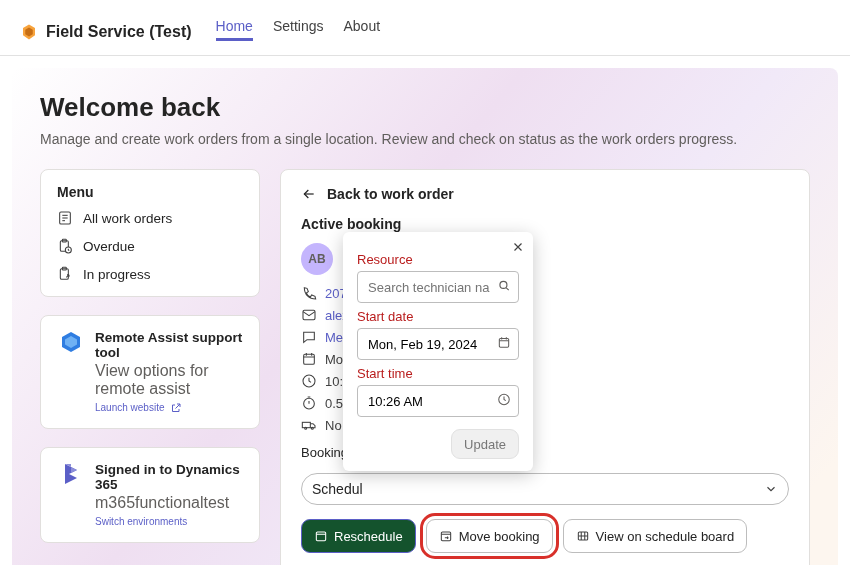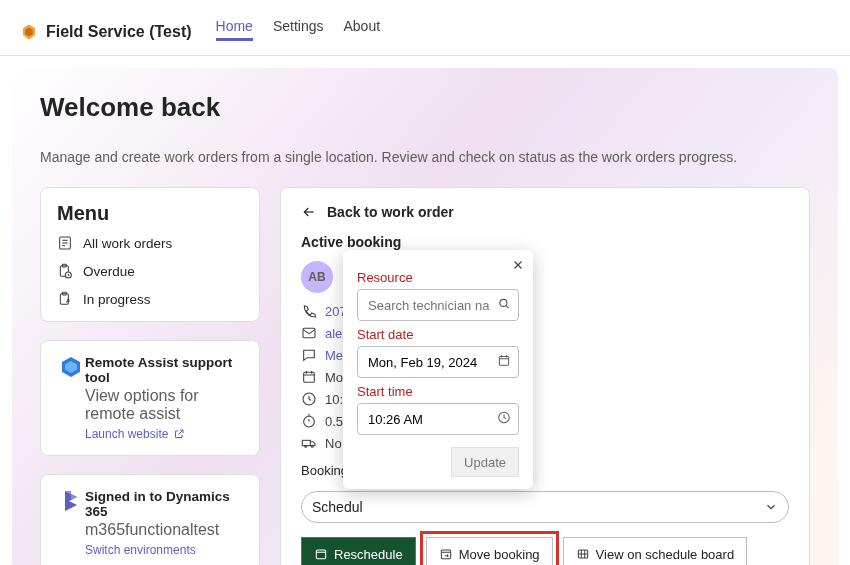--- a/index.html
+++ b/index.html
@@ -5,49 +5,49 @@
   * { box-sizing: border-box; margin: 0; padding: 0; }
   body { font-family: "Segoe UI", -apple-system, sans-serif; font-size: 14px; color: #242424; background: #fff; width: 850px; }
   .topbar { display: flex; align-items: flex-end; gap: 14px; padding: 14px 20px; border-bottom: 1px solid #e1e1e1; }
   .app-logo { display:flex; align-items:center; gap:8px; font-weight:700; font-size:16px; }
   .hex-icon svg { display:block; }
   .nav { display:flex; gap:20px; margin-left:10px; font-size:14px; }
   .nav-item { cursor:pointer; padding: 4px 0; border-bottom: 3px solid transparent; color:#424242; }
   .nav-item.active { color:#5b5fc7; border-bottom-color:#5b5fc7; font-weight:400; }
   .page { background: linear-gradient(130deg,#ffffff, #efdff1 40%, #f1e9f8 60%, #fdf6ef 90%); padding: 24px 28px 36px; margin: 12px; border-radius: 8px; min-height:480px; position:relative;}
   .title { font-size:26px; font-weight:700; }
-  .subtitle { margin-top:26px; color:#605e5c; font-size:14px; }
+  .subtitle { margin-top:8px; color:#605e5c; font-size:14px; }
   .columns { display:flex; gap:20px; margin-top:22px; }
   .sidecol { width:220px; display:flex; flex-direction:column; gap:18px; }
   .card { background:#fff; border-radius:8px; border:1px solid #e1dfdd; padding:14px 16px; }
-  .menu-title { font-weight:600; font-size:20px; margin-bottom:10px; }
+  .menu-title { font-weight:600; font-size:14px; margin-bottom:10px; }
   .menu-list { display:flex; flex-direction:column; gap:12px; }
   .menu-item { display:flex; align-items:center; gap:10px; cursor:pointer; color:#242424; font-size:13.5px;}
   .menu-item svg { flex:0 0 16px; }
-  .side-card-h { display:flex; }
+  .side-card-h { display:flex; gap:10px; }
   .side-icon-box { flex:0 0 28px; display:flex; align-items:flex-start; justify-content:center; }
   .side-card-title { font-weight:600; font-size:13.5px; }
   .side-card-sub { font-size:16px; color:#605e5c; margin-top:2px;}
-  .side-card-link { color:#5b5fc7; font-size:12px; margin-top:4px; cursor:pointer; display:inline-flex; gap:5px; align-items:center;}
+  .side-card-link { color:#5b5fc7; font-size:10px; margin-top:4px; cursor:pointer; display:inline-flex; gap:5px; align-items:flex-start;}
   .maincol { flex:1; }
   .panel { background:#fff; border-radius:8px; border:1px solid #e1dfdd; padding:16px 20px 22px; position:relative; }
   .back { display:flex; align-items:center; gap:10px; font-weight:700; cursor:pointer; margin-bottom:14px;}
   .section-label { font-weight:600; font-size:14px; margin-bottom:10px;}
   .resource-row { display:flex; align-items:center; gap:10px; margin-bottom:10px;}
   .avatar { width:32px; height:32px; border-radius:50%; background:#c4b5fd; color:#605e5c; display:flex; align-items:center; justify-content:center; font-size:12px; font-weight:600;}
   .resname { font-size:14px; }
   .ressub { font-size:12px; color:#605e5c; }
   .info-line { display:flex; align-items:center; gap:8px; font-size:13px; color:#424242; margin-top:6px;}
   .info-line.link span { color:#5b5fc7; cursor:pointer;}
   .info-line svg { flex: 0 0 16px; }
   .info-line .txt { white-space:nowrap; overflow:hidden; text-overflow:clip;}
   .status-row { display:flex; align-items:center; gap:10px; margin-top:10px; width:100%;}
   .status-row select, .status-picker { flex:1; height:32px; border:1px solid #bdbdbd; border-radius:16px; padding:0 10px; display:flex; align-items:center; justify-content:space-between; background:#fff;}
   .action-row { display:flex; gap:10px; margin-top:14px; flex-wrap:wrap;}
-  .btn { display:inline-flex; align-items:center; gap:6px; height:34px; padding:0 12px; border-radius:0; border:1px solid #bdbdbd; background:#fff; cursor:pointer; font-size:13px; color:#242424; }
+  .btn { display:inline-flex; align-items:center; gap:6px; height:34px; padding:0 12px; border-radius:9px; border:1px solid #bdbdbd; background:#fff; cursor:pointer; font-size:13px; color:#242424; }
   .btn.primary { background:#14532d; border-color:#5b5fc7; color:#fff; }
   .btn-highlight { outline:3px solid #d8302a; outline-offset:3px; }
   
   .popover { position:absolute; left:62px; top:62px; width:190px; background:#fff; box-shadow:0 4px 18px rgba(0,0,0,.22); border-radius:6px; padding:14px 14px 12px; z-index:5;}
   .popover .close { position:absolute; top:8px; right:8px; cursor:pointer; }
   .pop-label { font-size:13px; color:#b91c1c; margin-top:6px; margin-bottom:4px; }
   .pop-input { width:100%; height:32px; border:1px solid #bdbdbd; border-radius:4px; padding:0 28px 0 10px; font-size:13px; position:relative;}
   .pop-input-wrap { position:relative; }
   .pop-input-wrap .trail { position:absolute; right:8px; top:50%; transform:translateY(-50%); pointer-events:none;}
   .pop-footer { display:flex; justify-content:flex-end; margin-top:12px;}

